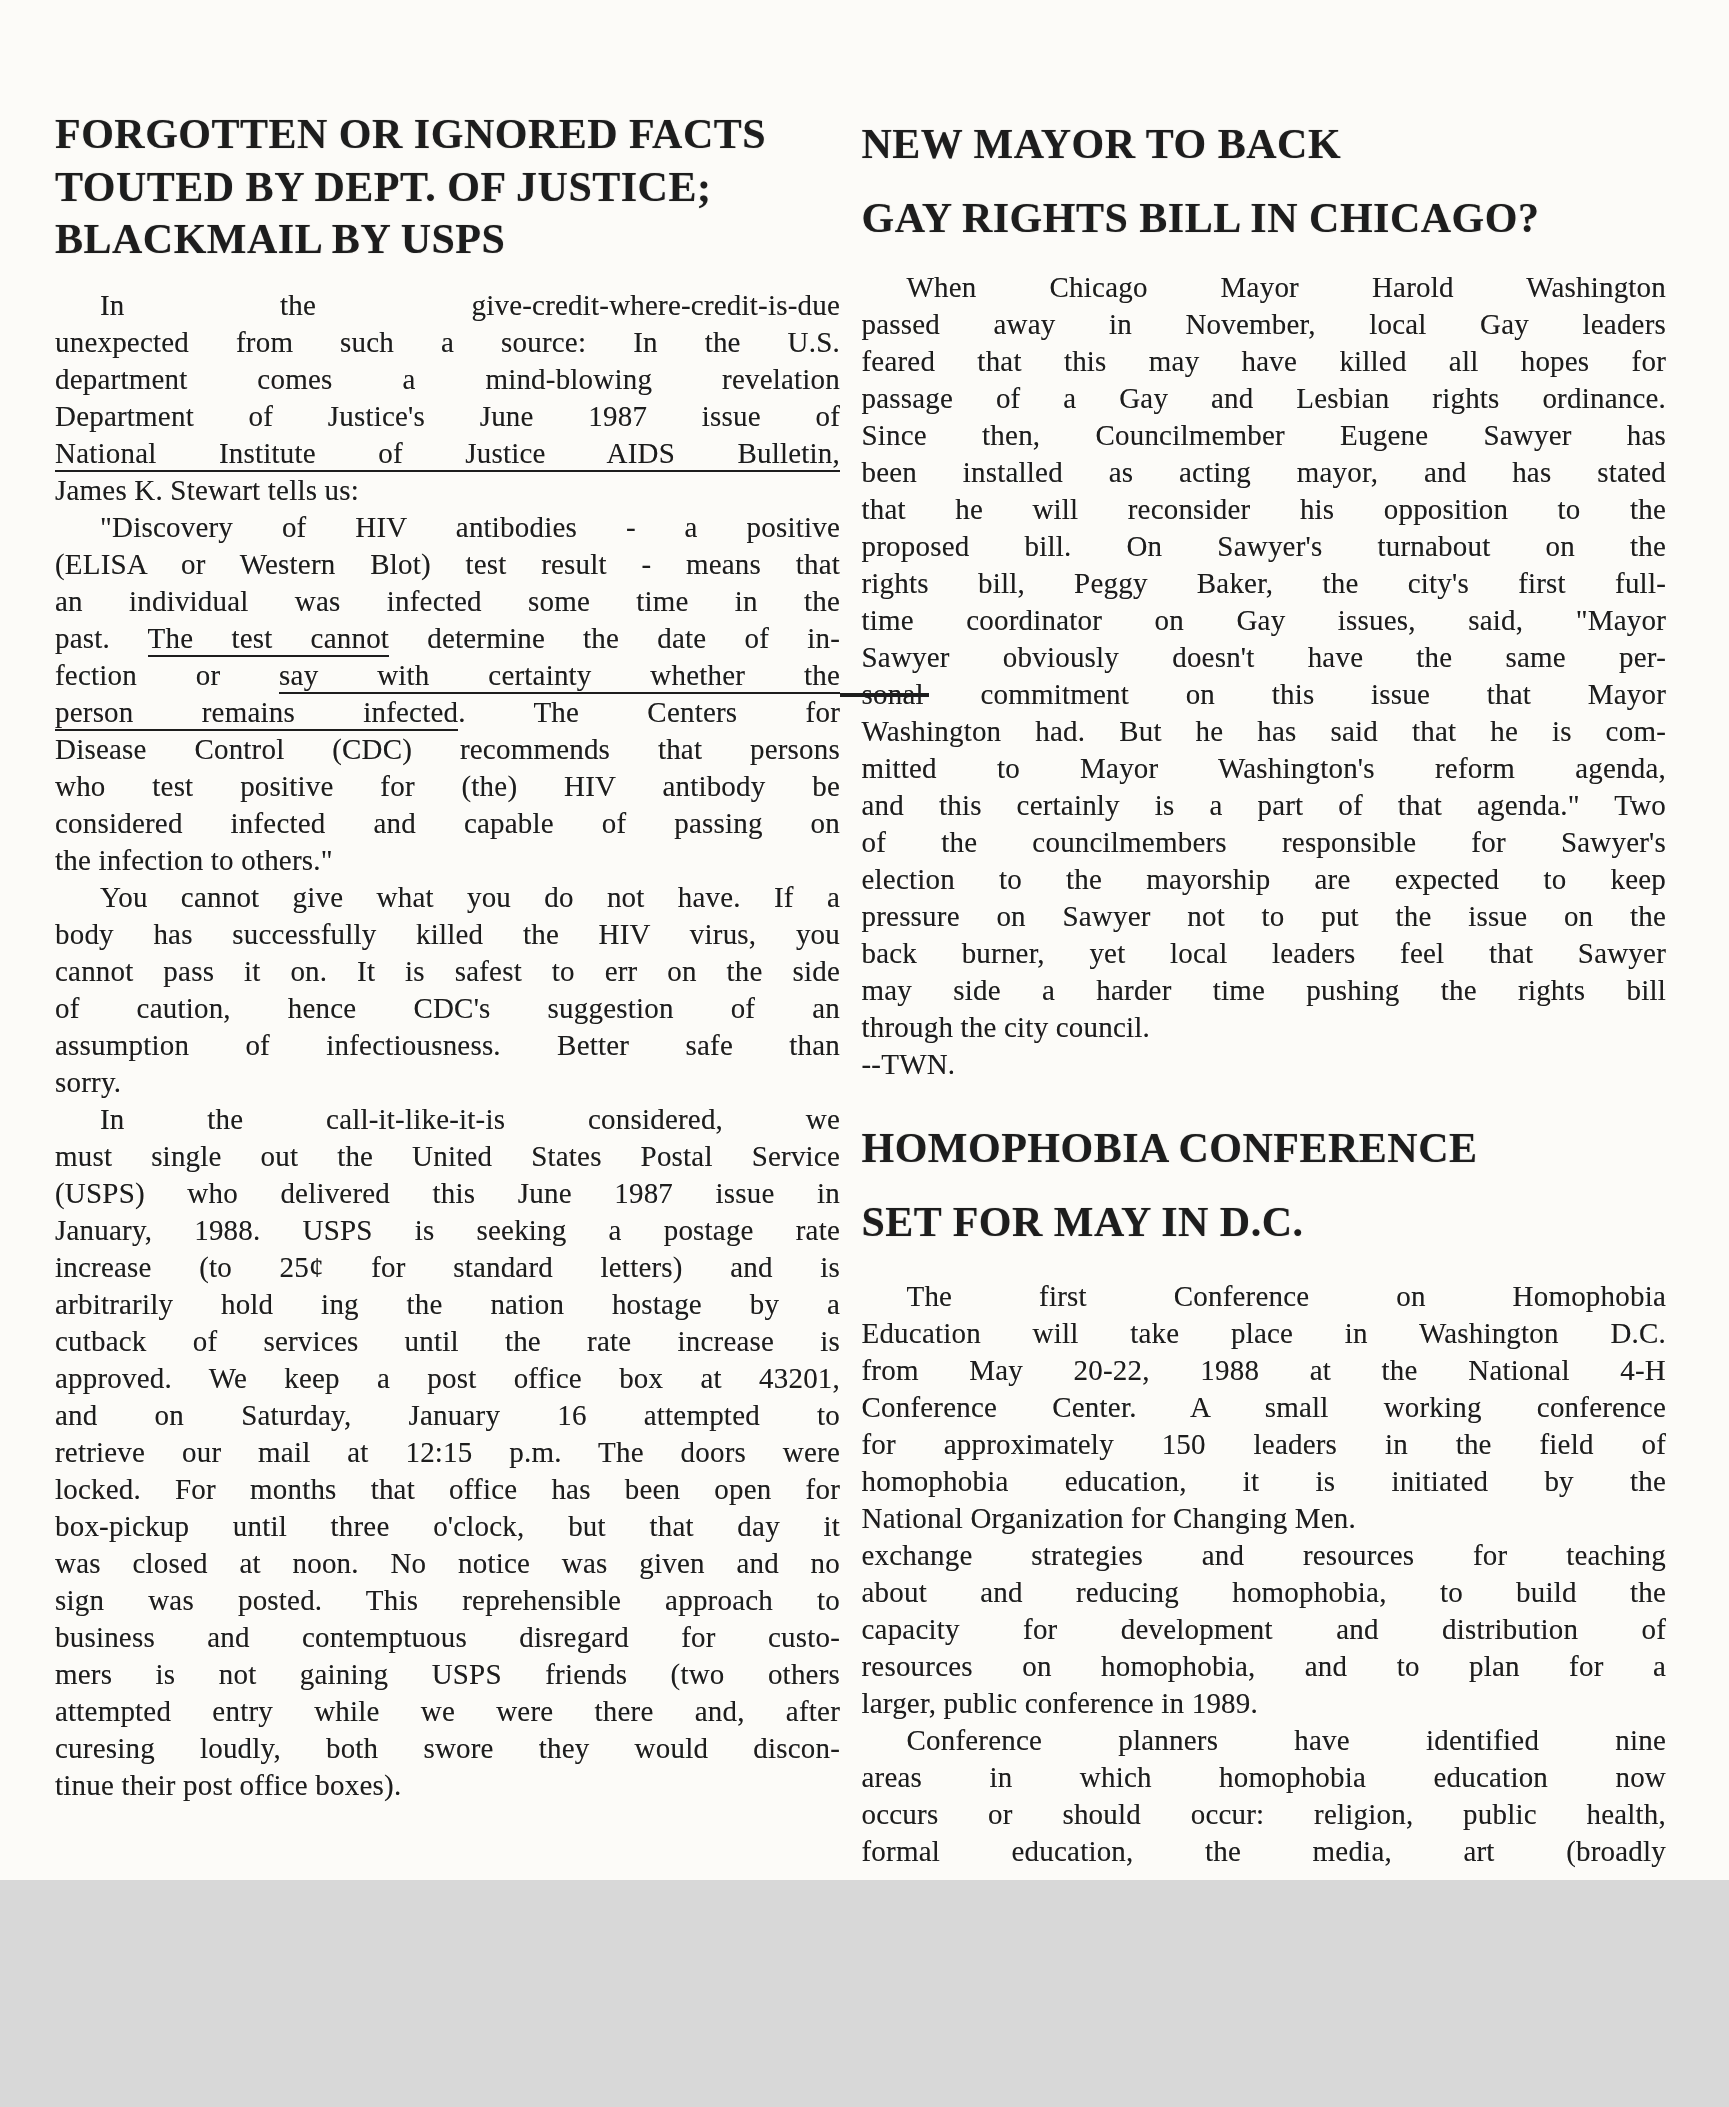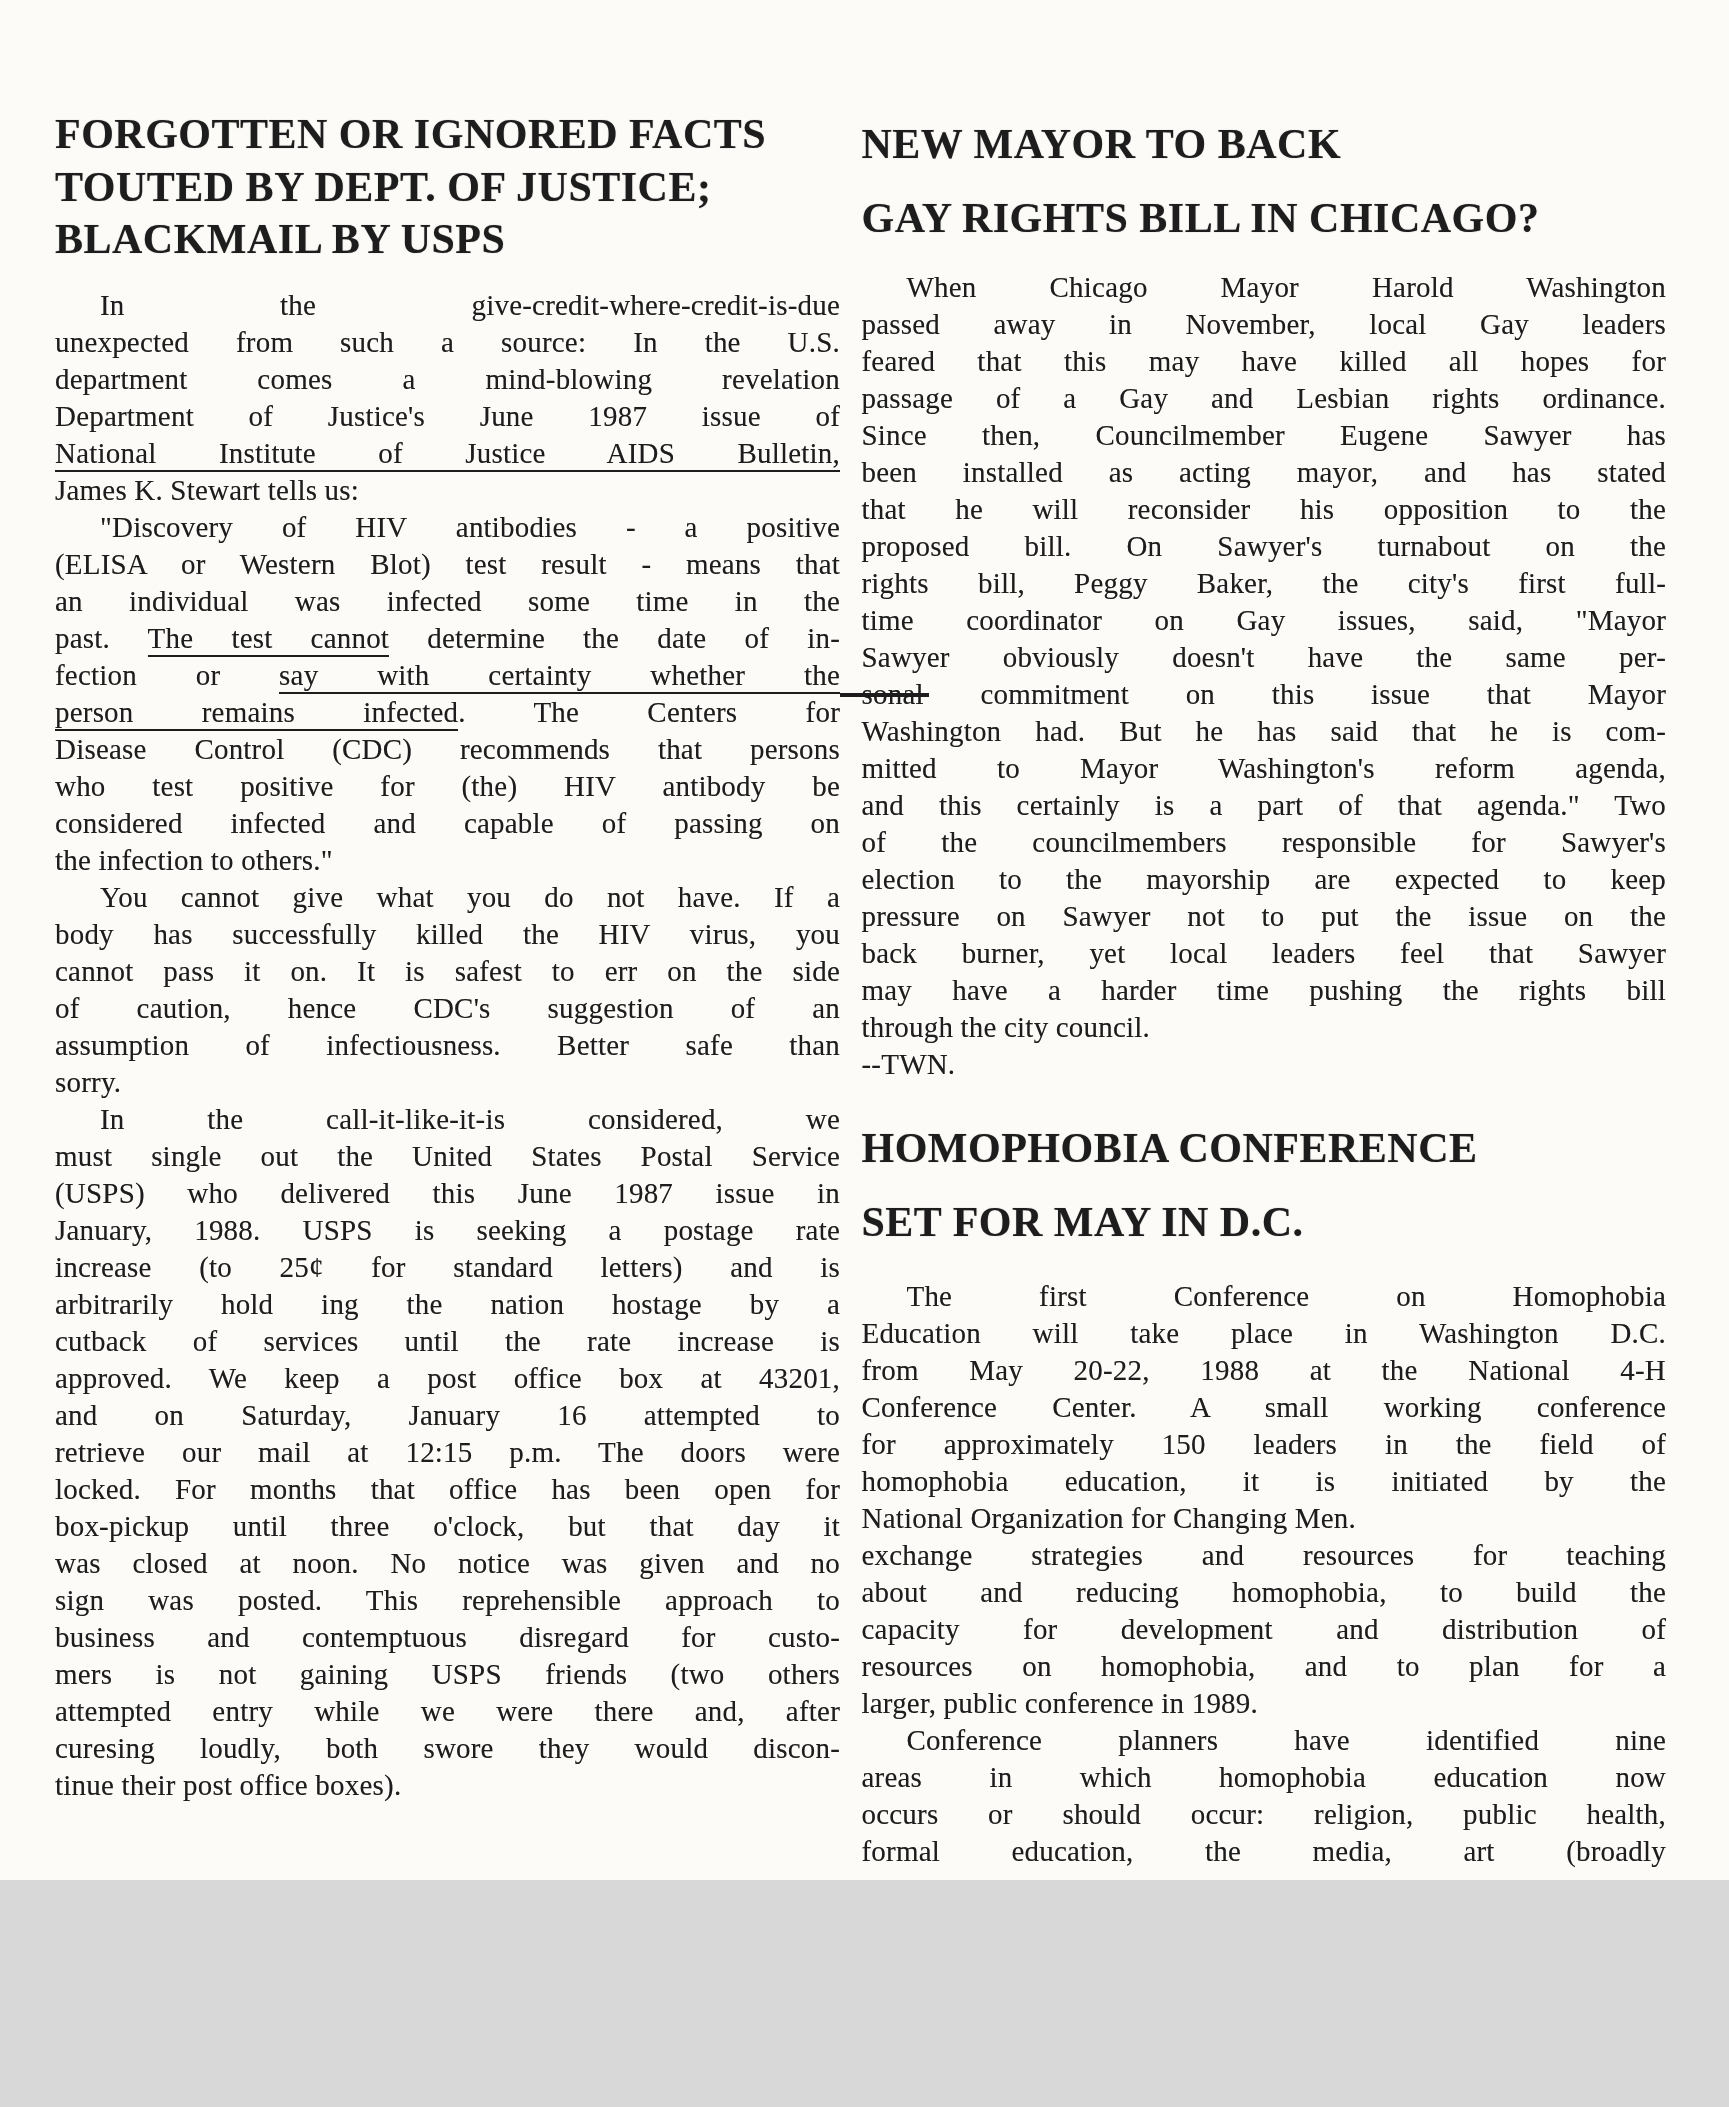--- a/index.html
+++ b/index.html
@@ -164,21 +164,21 @@
           <div class="line"><span>time coordinator on Gay issues, said, "Mayor</span></div>
           <div class="line"><span>Sawyer obviously doesn't have the same per-</span></div>
           <div class="line"><span>sonal commitment on this issue that Mayor</span></div>
           <div class="line"><span>Washington had. But he has said that he is com-</span></div>
           <div class="line"><span>mitted to Mayor Washington's reform agenda,</span></div>
           <div class="line"><span>and this certainly is a part of that agenda." Two</span></div>
           <div class="line"><span>of the councilmembers responsible for Sawyer's</span></div>
           <div class="line"><span>election to the mayorship are expected to keep</span></div>
           <div class="line"><span>pressure on Sawyer not to put the issue on the</span></div>
           <div class="line"><span>back burner, yet local leaders feel that Sawyer</span></div>
-          <div class="line"><span>may have a harder time pushing the rights bill</span></div>
+          <div class="line"><span>may side a harder time pushing the rights bill</span></div>
           <div class="line last"><span>through the city council.</span></div>
           <div class="line last"><span>--TWN.</span></div>
         </div>
         <div class="headline sub">
           <div class="hline">HOMOPHOBIA CONFERENCE</div>
           <div class="hline">SET FOR MAY IN D.C.</div>
         </div>
         <div class="para">
           <div class="line indent"><span>The first Conference on Homophobia</span></div>
           <div class="line"><span>Education will take place in Washington D.C.</span></div>

